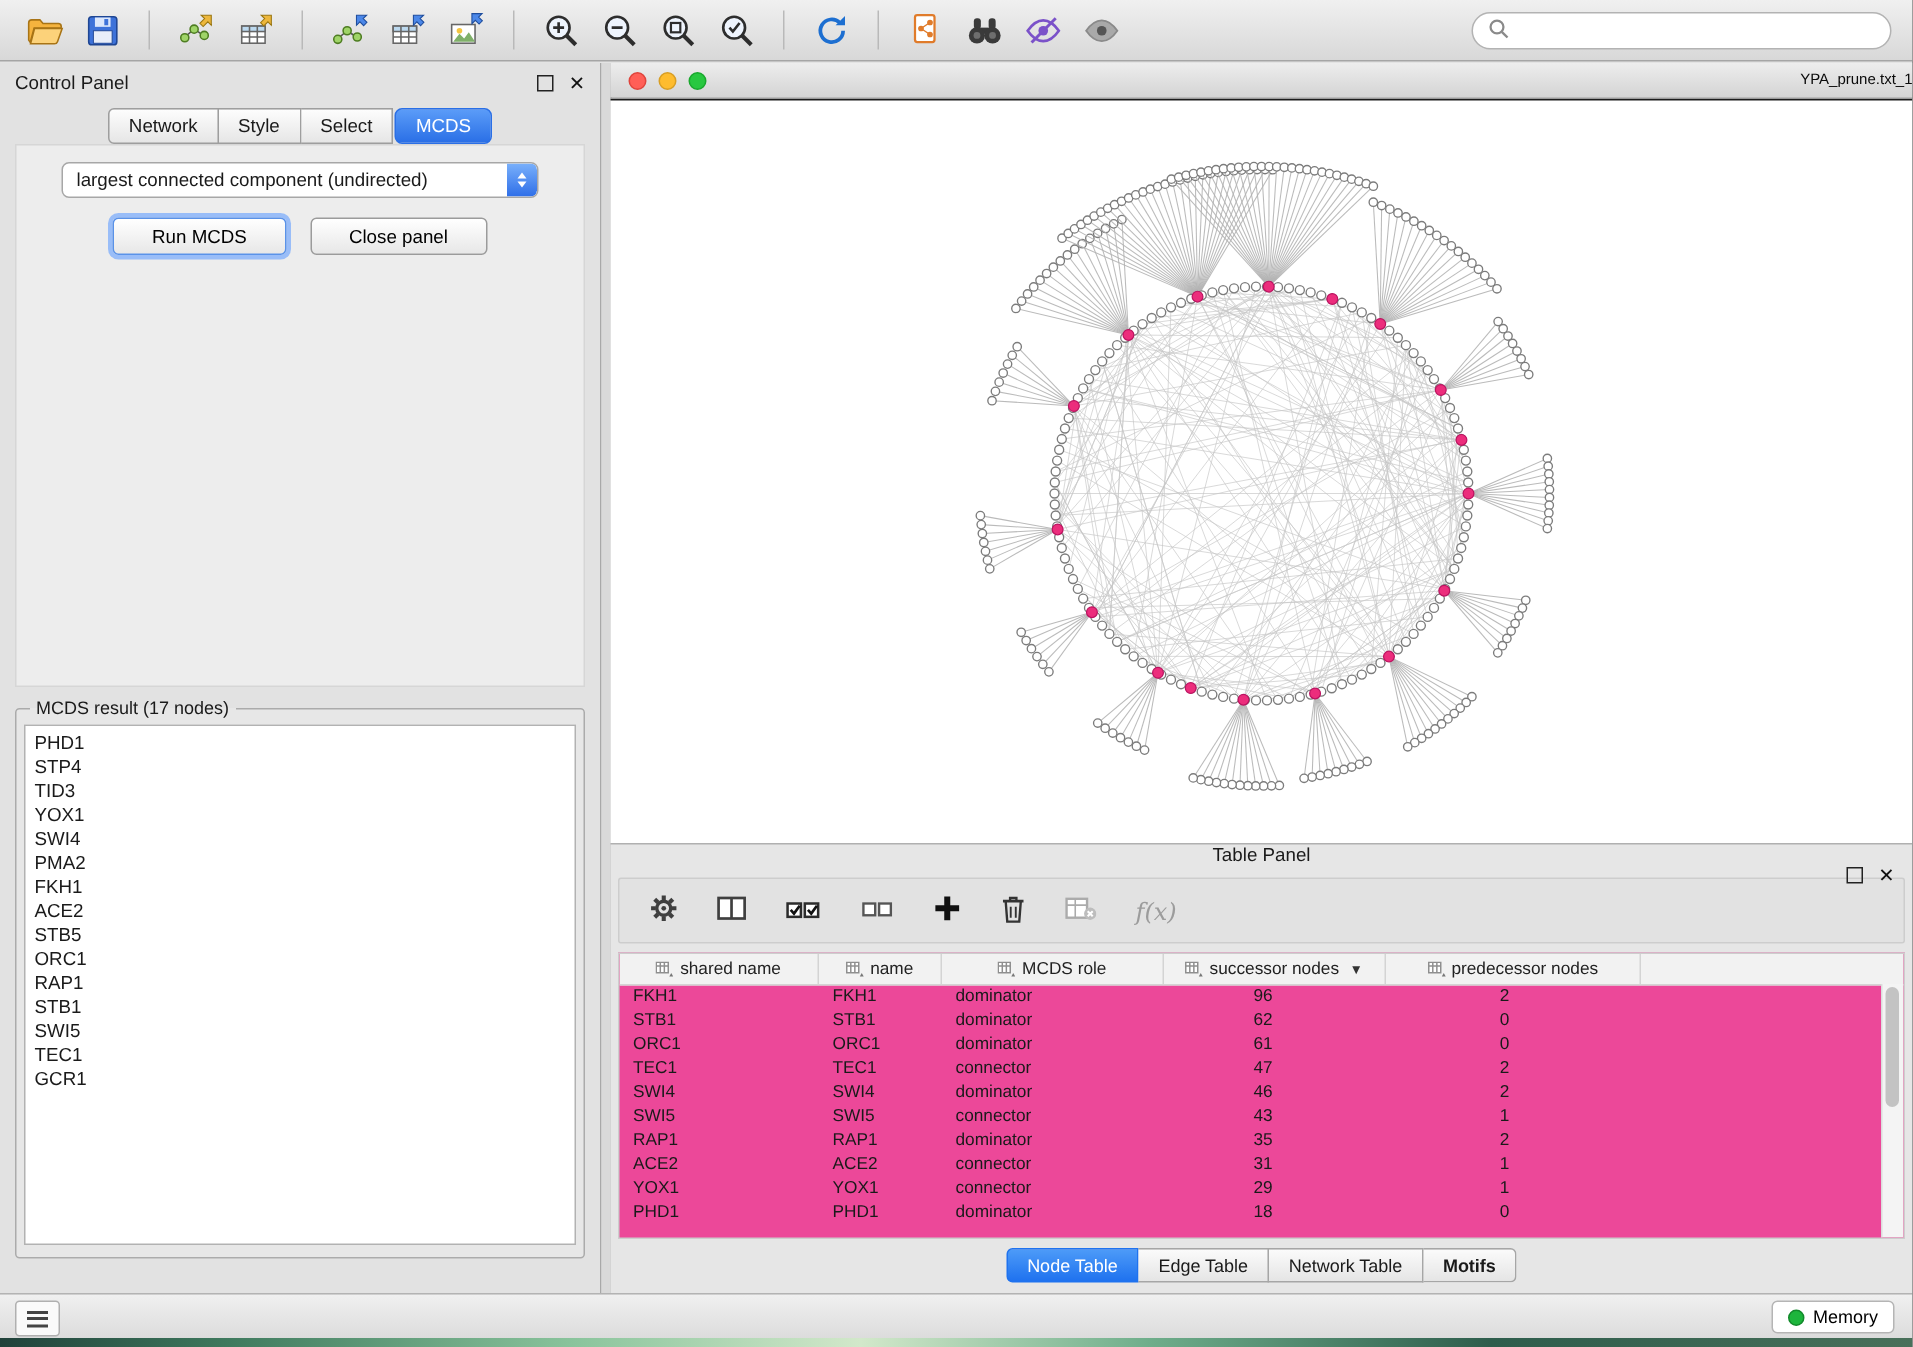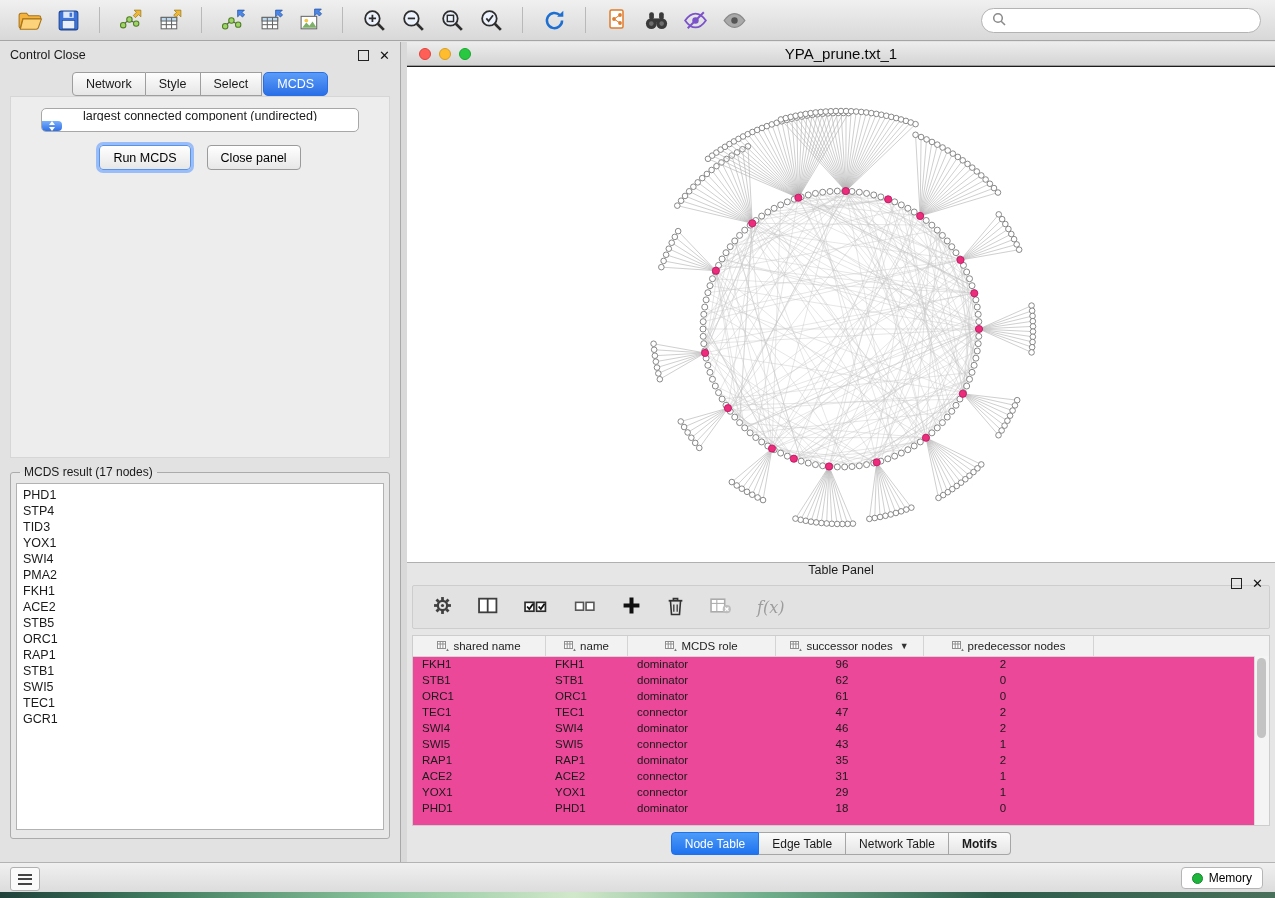--- a/index.html
+++ b/index.html
@@ -24,28 +24,28 @@
   .float-icon{width:9px;height:9px;border:1.5px solid #222;display:inline-block;}
   .close-icon{font-size:13px;font-weight:bold;color:#111;line-height:1;}
   .tabbar{display:flex;justify-content:center;margin-top:4px;}
   .tab{padding:4px 13px;border:1px solid #9e9e9e;border-left:none;background:linear-gradient(#fdfdfd,#e6e6e6);
        font-size:12.5px;}
   .tab:first-child{border-left:1px solid #9e9e9e;border-radius:4px 0 0 4px;}
   .tab.active{background:linear-gradient(#5b9cf8,#2a6fe6);color:#fff;border:1px solid #2a6fe6;border-radius:5px;margin-left:1px;}
   .cp-card{position:absolute;left:10px;right:10px;top:54px;height:360px;background:#ededed;border:1px solid #d6d6d6;}
   .opt-label{text-align:center;margin-top:18px;font-size:12.5px;}
   .combo{width:318px;height:24px;margin:11px auto 0;background:#fff;border:1px solid #a7a7a7;border-radius:5px;
-         display:flex;align-items:center;box-sizing:border-box;overflow:hidden;flex-direction:column;}
+         display:flex;align-items:center;box-sizing:border-box;overflow:hidden;}
   .combo-text{flex:1;padding:0 9px;font-size:12.5px;white-space:nowrap;overflow:hidden;}
   .combo-btn{width:20px;align-self:stretch;background:linear-gradient(#79b0fb,#2f6fe8);
              display:flex;flex-direction:column;align-items:center;justify-content:center;border-radius:0 4px 4px 0;}
   .spin-up{width:0;height:0;border-left:3.5px solid transparent;border-right:3.5px solid transparent;border-bottom:4.5px solid #fff;margin-bottom:2.5px;}
   .spin-down{width:0;height:0;border-left:3.5px solid transparent;border-right:3.5px solid transparent;border-top:4.5px solid #fff;}
   .btn-row{display:flex;justify-content:center;gap:16px;margin-top:13px;}
-  .btn{height:25px;padding:0 13px;border:1px solid #9b9b9b;border-radius:4px;
+  .btn{height:25px;padding:0 25px;border:1px solid #9b9b9b;border-radius:4px;
        background:linear-gradient(#ffffff,#e7e7e7);font-size:12.5px;font-family:inherit;}
   .btn.focus-ring{box-shadow:0 0 0 3px rgba(96,156,255,.6);border-color:#5a92e8;}
   .result-fieldset{position:absolute;left:10px;right:10px;top:423px;height:374px;border:1px solid #ababab;
                    border-radius:3px;margin:0;padding:4px 5px 8px;box-sizing:border-box;background:#e7e7e7;}
   .result-fieldset legend{font-size:12px;padding:0 4px;margin-left:4px;}
   .result-inner{width:100%;height:100%;box-sizing:border-box;background:#fff;border:1px solid #b2b2b2;
                 overflow:hidden;padding:3px 6px;}
   .mcds-item{font-size:12.5px;line-height:16px;}
 
   
@@ -53,21 +53,21 @@
 
   
   .net-titlebar{position:absolute;left:407px;top:42px;width:868px;height:24px;box-sizing:border-box;
                 background:linear-gradient(#ededed,#d4d4d4);border-bottom:1px solid #9a9a9a;
                 display:flex;align-items:center;}
   .traffic{display:flex;gap:8px;margin-left:12px;z-index:2;}
   .light{width:12px;height:12px;border-radius:50%;box-sizing:border-box;}
   .light.red{background:#ff5f57;border:1px solid #df443c;}
   .light.yellow{background:#febc2e;border:1px solid #d89e24;}
   .light.green{background:#28c840;border:1px solid #19a82d;}
-  .net-title{position:absolute;left:0;right:0;text-align:center;font-size:15px;color:#0a0a0a;}
+  .net-title{position:absolute;left:0;right:0;text-align:right;font-size:10px;color:#0a0a0a;}
   .net-canvas{position:absolute;left:407px;top:66px;width:868px;height:496px;background:#fff;border-top:1px solid #1c1c1c;box-sizing:border-box;}
 
   
   .table-panel{position:absolute;left:407px;top:562px;width:868px;height:300px;background:#e6e6e6;border-top:1px solid #b0b0b0;box-sizing:border-box;}
   .tp-header{height:22px;display:flex;align-items:center;padding:0 12px;font-size:12.5px;flex-direction:column;}
   .tp-toolbar{height:44px;margin:0 5px;background:#e2e2e2;border:1px solid #cdcdcd;border-radius:2px;
               display:flex;align-items:center;gap:26px;padding:0 20px;box-sizing:border-box;}
   .fx{font-family:"DejaVu Serif","Liberation Serif",serif;font-style:italic;color:#9c9c9c;font-size:16px;}
   .tp-table{position:absolute;left:5px;right:5px;top:72px;bottom:36px;background:#ec4899;border:1px solid #cdcdcd;overflow:hidden;}
   .thead{display:flex;height:20px;background:#f2f2f2;border-bottom:1px solid #d4d4d4;}
@@ -249,21 +249,21 @@
             <circle cx="6" cy="6" r="4.3" fill="none" stroke="#8a8a8a" stroke-width="1.5"></circle>
             <line x1="9.2" y1="9.2" x2="13" y2="13" stroke="#8a8a8a" stroke-width="1.6"></line>
           </svg>
       </span>
       <input type="text" value="" style="">
     </div>
   </div>
 
   <div class="control-panel">
     <div class="panel-header">
-      <span>Control Close</span>
+      <span>Control Panel</span>
       <span class="hdr-icons">
         <span class="float-icon"></span>
         <span class="close-icon">✕</span>
       </span>
     </div>
     <div class="tabbar">
       <div class="tab">Network</div>
       <div class="tab">Style</div>
       <div class="tab">Select</div>
       <div class="tab active">MCDS</div>

